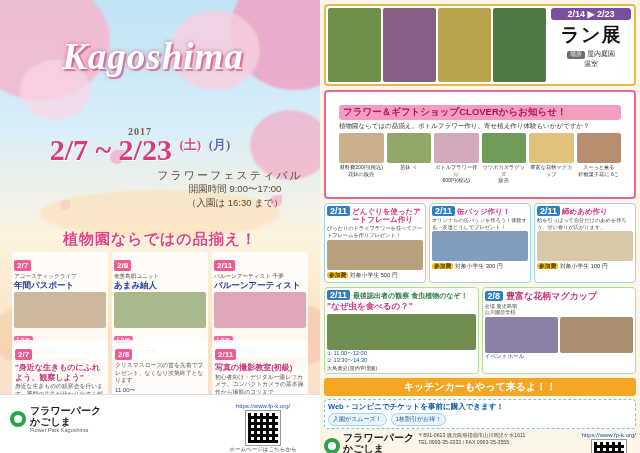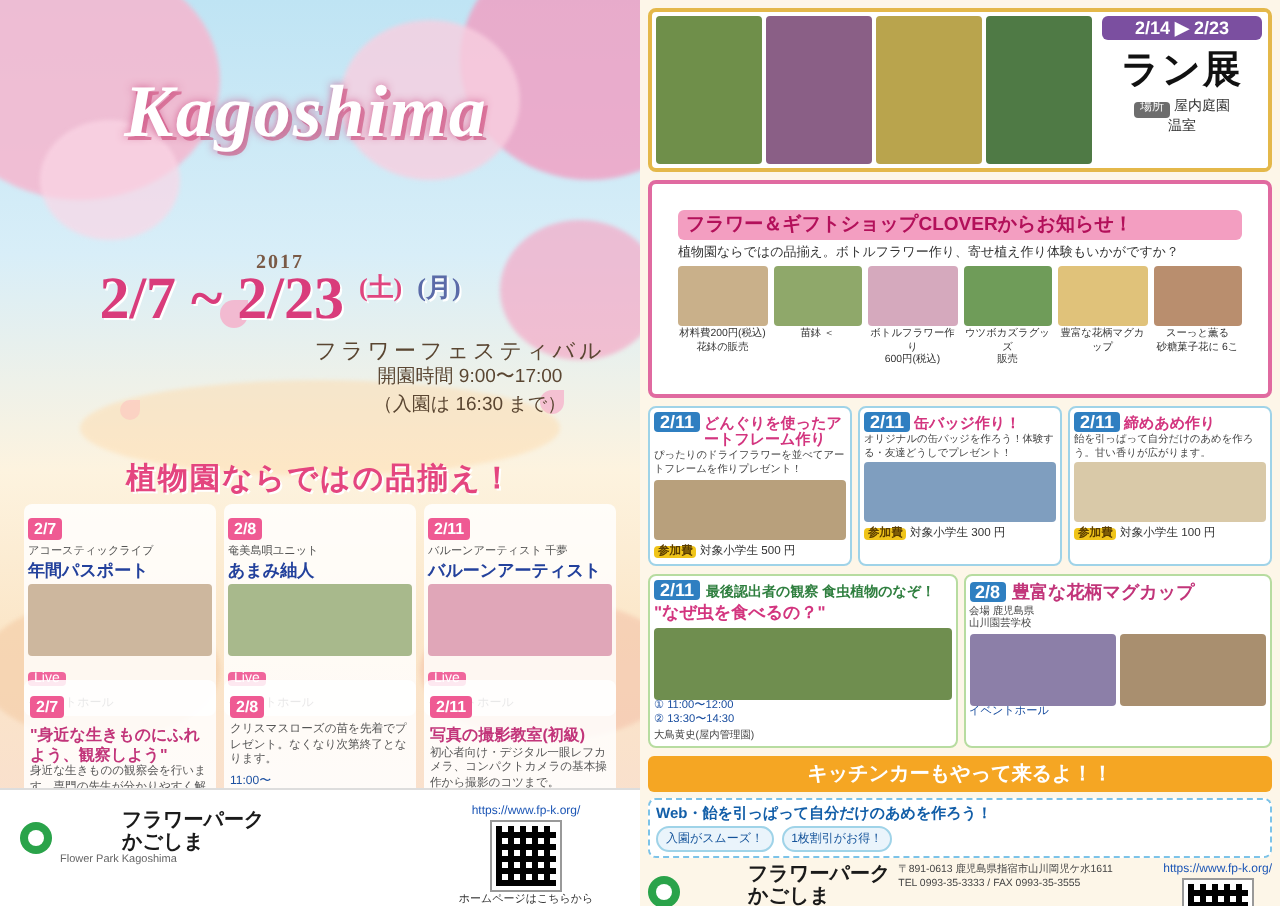--- a/index.html
+++ b/index.html
@@ -44,21 +44,21 @@
   .mcard{flex:1;background:rgba(255,255,255,.85);border-radius:4px;padding:3px;box-sizing:border-box;}
   .mcard .tag{background:#ef5a93;color:#fff;font-size:8px;font-weight:bold;border-radius:2px;padding:1px 3px;display:inline-block;}
   .mcard .t{font-size:8px;font-weight:bold;color:#c2357a;margin-top:2px;line-height:1.2;}
   .mcard .d{font-size:5.8px;color:#555;line-height:1.3;margin-top:1px;}
   .mcard .time{font-size:6px;color:#1b4fa0;margin-top:1px;}
 
   .footer-left{position:absolute;left:0;bottom:0;width:320px;height:58px;background:#ffffff;border-top:1px solid #ddd;}
   .logo-wrap{position:absolute;left:10px;top:10px;display:flex;align-items:center;gap:4px;}
   .logo-mark{width:16px;height:16px;border-radius:50%;background:#2aa34a;position:relative;}
   .logo-mark:after{content:"";position:absolute;left:4px;top:4px;width:8px;height:8px;border-radius:50%;background:#fff;}
-  .logo-txt b{display:block;font-size:10px;color:#1a1a1a;line-height:1.1;margin-left:31px;}
+  .logo-txt b{display:block;font-size:10px;color:#1a1a1a;line-height:1.1;}
   .logo-txt span{display:block;font-size:5.5px;color:#666;}
   .tel{position:absolute;left:92px;top:8px;color:#111;}
   .tel .num{font-size:16px;font-weight:bold;letter-spacing:.5px;}
   .tel .addr{font-size:5.2px;color:#555;line-height:1.35;margin-top:1px;}
   .urlbox{position:absolute;left:215px;top:8px;width:96px;text-align:center;}
   .urlbox .u{font-size:6px;color:#1b55b5;}
   .qr{width:30px;height:30px;background:
       repeating-linear-gradient(90deg,#000 0 3px,#fff 3px 6px),
       repeating-linear-gradient(0deg,#000 0 3px,transparent 3px 6px);
       background-blend-mode:multiply;margin:2px auto 0;border:2px solid #fff;outline:1px solid #999;}
@@ -346,21 +346,21 @@
           <div class="ph" style="background:#8c7fa8"></div>
           <div class="ph" style="background:#a98f6f"></div>
         </div>
         <div class="tm">イベントホール</div>
       </div>
     </div>
 
     <div class="kitchen">キッチンカーもやって来るよ！！</div>
 
     <div class="web">
-      <div class="t">Web・飴を引っぱって自分だけのあめを作ろう！</div>
+      <div class="t">Web・コンビニでチケットを事前に購入できます！</div>
       <div class="r">
         <span class="pill">入園がスムーズ！</span>
         <span class="pill">1枚割引がお得！</span>
       </div>
     </div>
 
     <div class="footer-right">
       <div class="fr-logo">
         <span class="logo-mark"></span>
         <span class="logo-txt">

